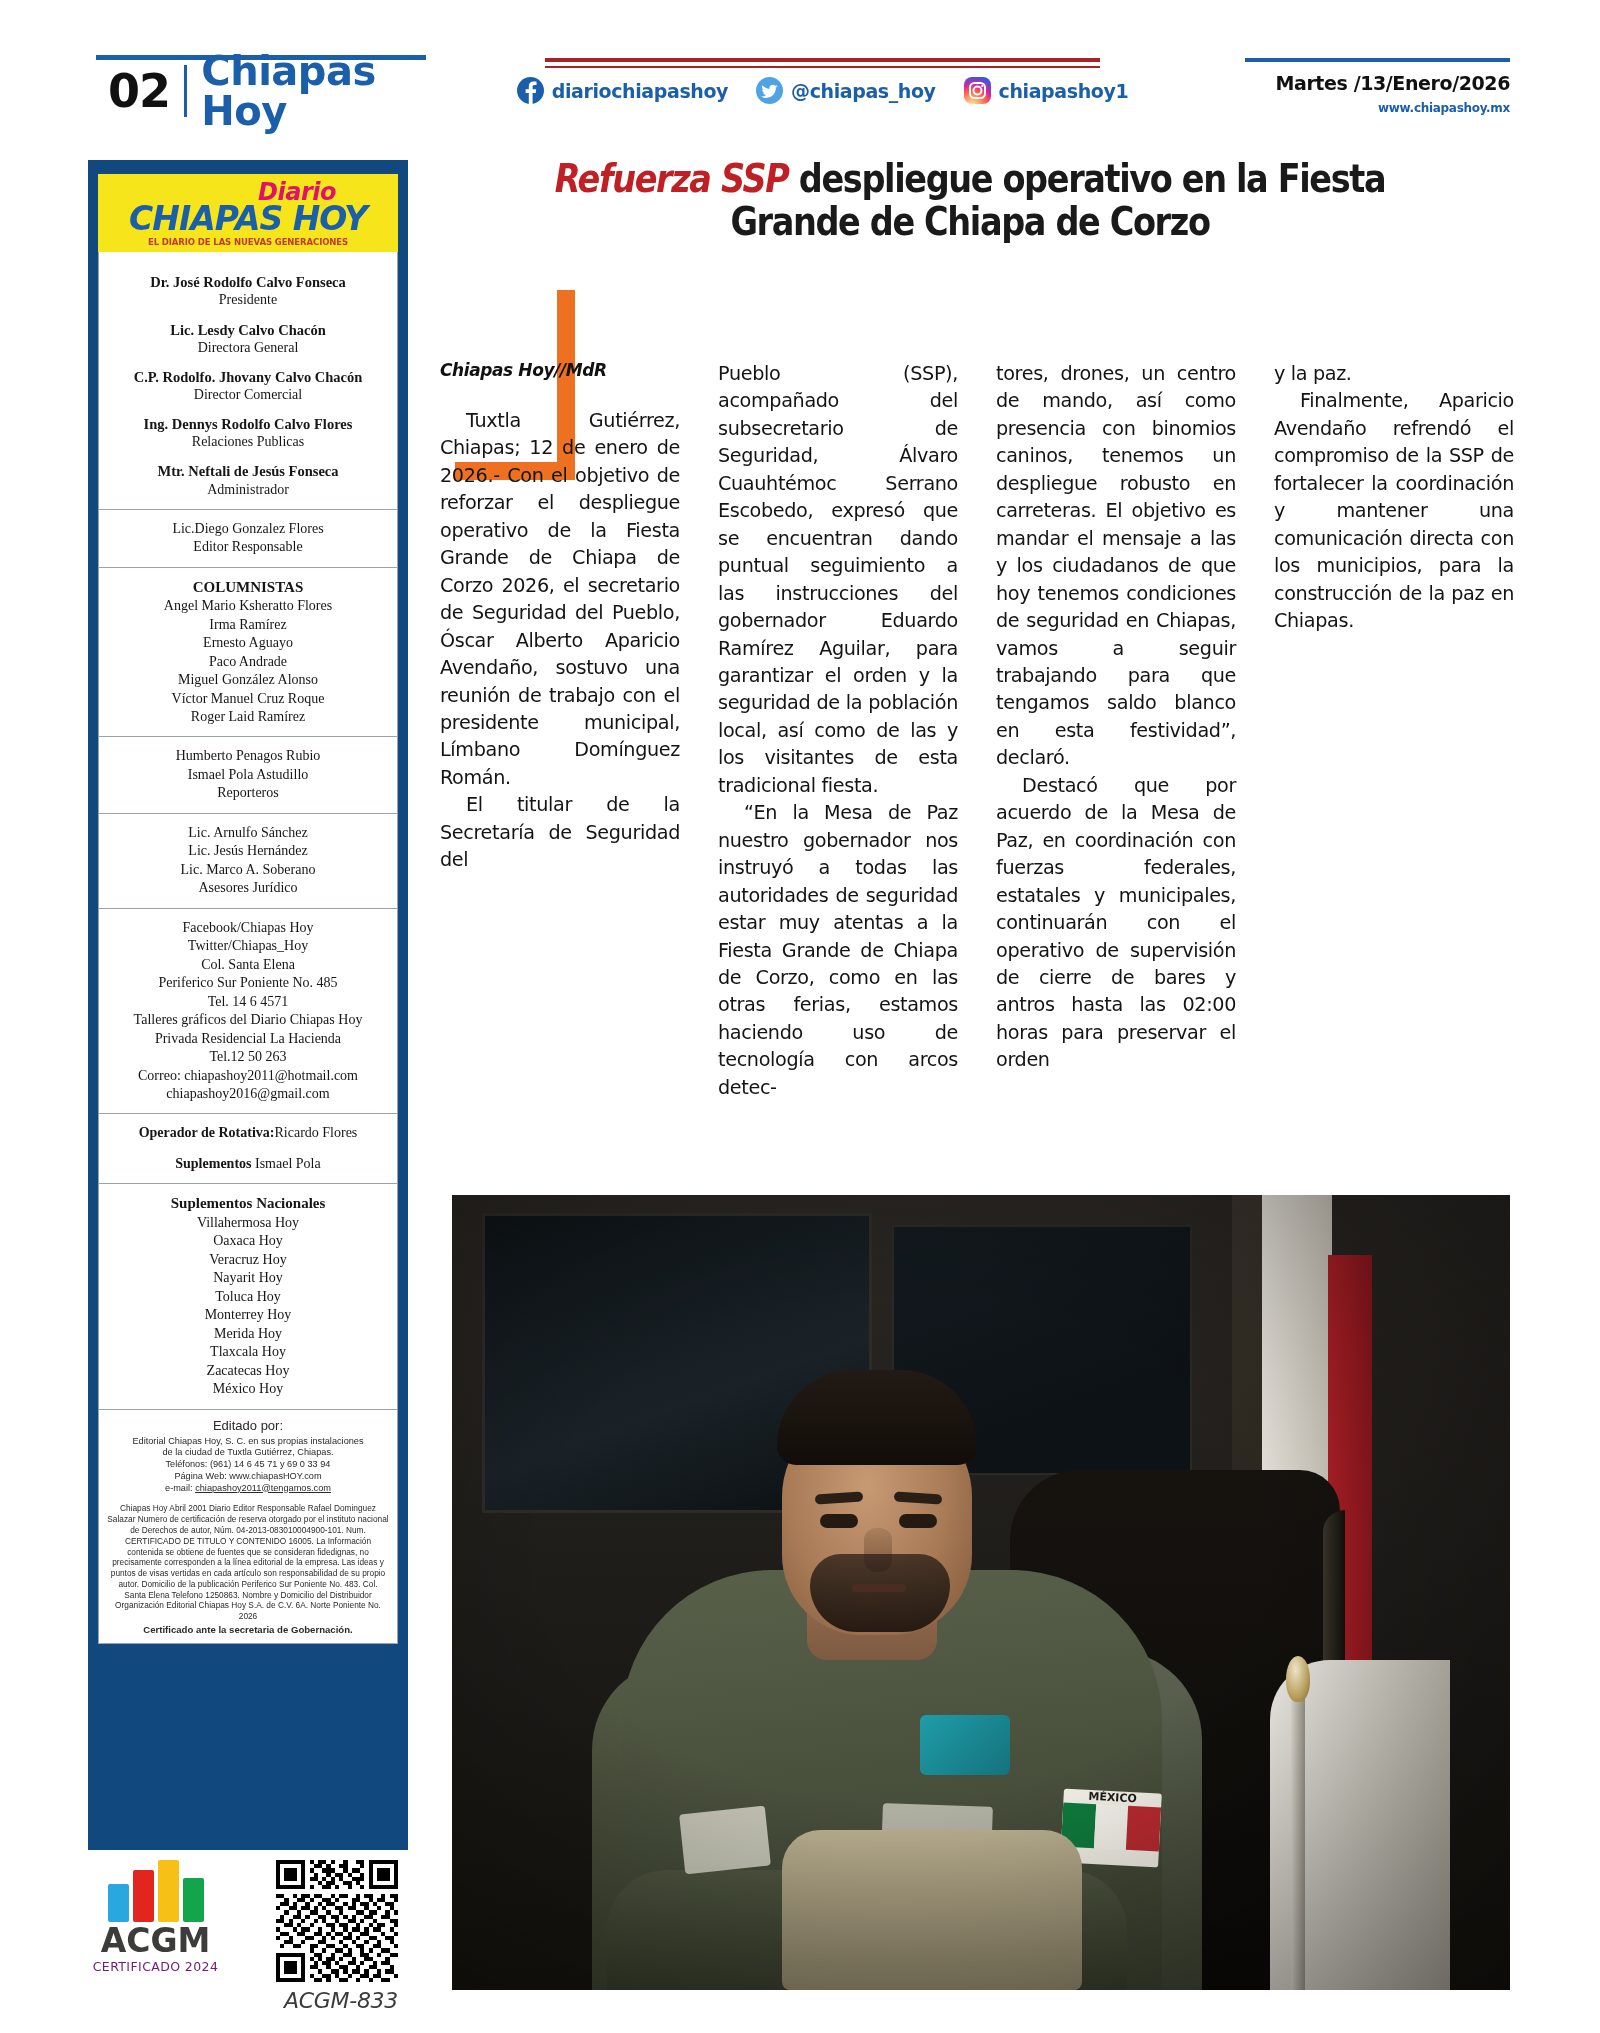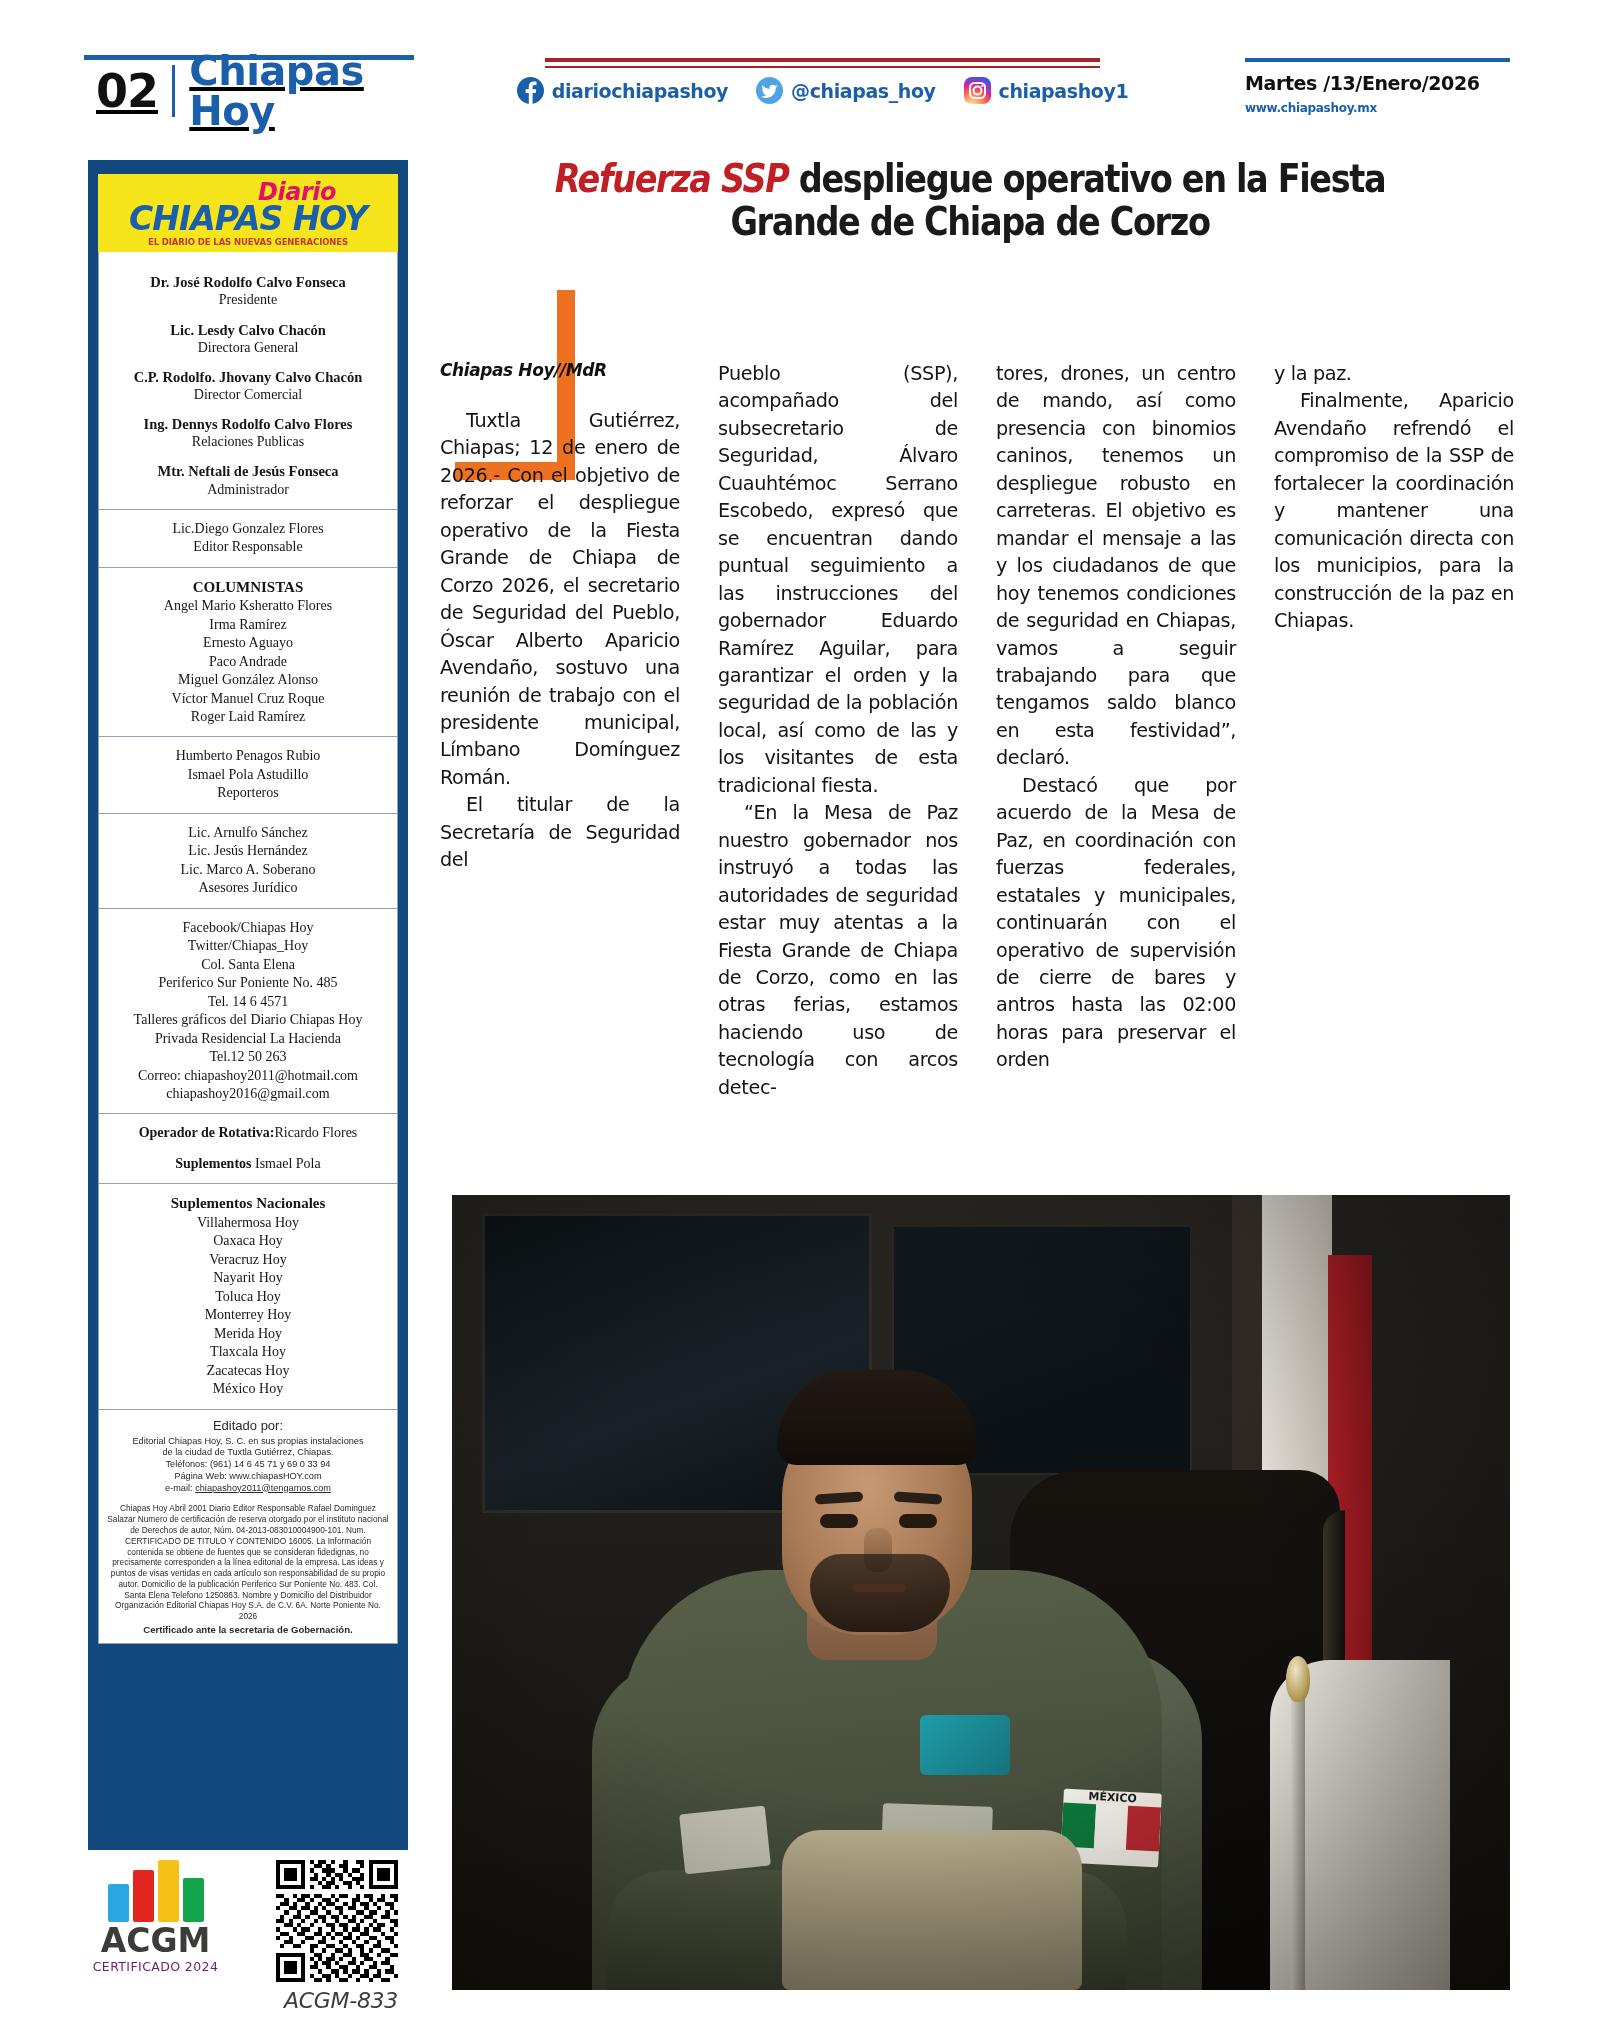--- a/index.html
+++ b/index.html
@@ -7,21 +7,21 @@
     width: 1600px; height: 2033px;
     background: #ffffff;
     font-family: "Liberation Sans", sans-serif;
     overflow: hidden;
   }
   .page { position: relative; width: 1600px; height: 2033px; background: #fff; }
 
   
   .masthead { position: absolute; left: 0; top: 0; width: 1600px; height: 140px; }
 
-  .folio-block { position: absolute; left: 84px; top: 55px; width: 330px; text-decoration: underline; }
+  .folio-block { position: absolute; left: 96px; top: 55px; width: 330px; }
   .folio-rule { height: 5px; background: #1b5faa; width: 330px; }
   .folio-row { display: flex; align-items: center; height: 58px; margin-top: 2px; }
   .folio-num {
     font-family: "DejaVu Sans", sans-serif;
     font-weight: 700; font-size: 46px; color: #111;
     letter-spacing: -1px; padding: 0 14px 0 12px;
     line-height: 1;
   }
   .folio-div { width: 4px; height: 52px; background: #1b5faa; }
   .folio-name {
@@ -41,21 +41,21 @@
     font-weight: 700; font-size: 19px; color: #1b5faa; letter-spacing: -0.4px;
   }
   .social-sep { width: 2px; height: 26px; background: #a92226; }
   .sicon { width: 27px; height: 27px; border-radius: 50%; position: relative; flex: 0 0 auto; }
   .sicon svg { position: absolute; left: 0; top: 0; }
   .sicon.fb { background: #1b5faa; }
   .sicon.tw { background: #4fa3e3; }
   .sicon.ig { background: radial-gradient(circle at 30% 107%, #fdf497 0%, #fd5949 45%, #d6249f 60%, #285AEB 90%); border-radius: 8px; }
 
   
-  .date-block { position: absolute; left: 1245px; top: 58px; width: 265px; text-align: left; }
+  .date-block { position: absolute; left: 1245px; top: 58px; width: 265px; text-align: right; }
   .date-rule { height: 4px; background: #1b5faa; }
   .date-text {
     font-family: "DejaVu Sans", sans-serif;
     font-weight: 700; font-size: 19px; color: #111; margin-top: 10px; letter-spacing: -0.4px;
   }
   .date-url {
     font-family: "DejaVu Sans", sans-serif;
     font-weight: 700; font-size: 12px; color: #1b5faa; margin-top: 7px; letter-spacing: -0.3px;
   }
 

